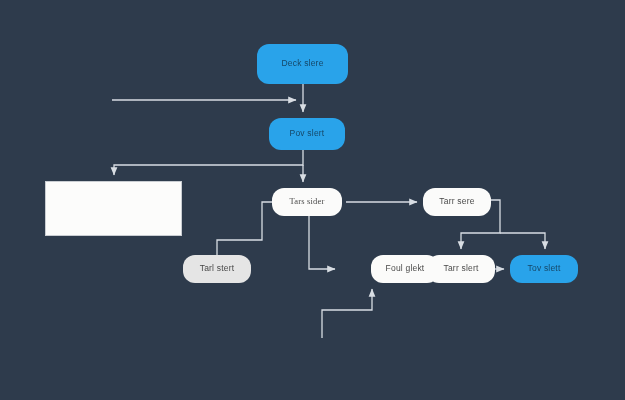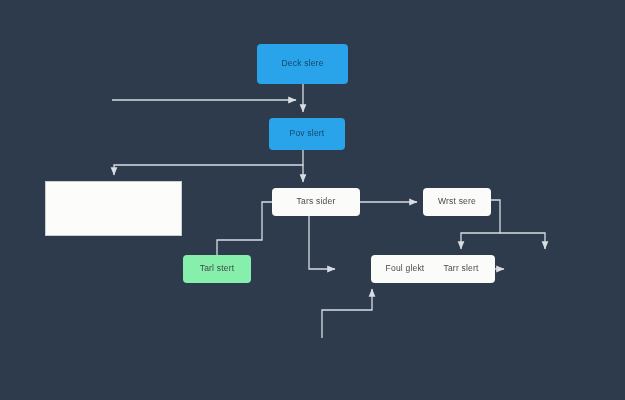--- a/index.html
+++ b/index.html
@@ -30,32 +30,32 @@
     display: flex;
     align-items: center;
     justify-content: center;
     text-align: center;
     font-size: 8.5px;
     letter-spacing: 0.2px;
     line-height: 1.1;
     -webkit-font-smoothing: antialiased;
   }
   .node-rounded {
-    border-radius: 4px;
+    border-radius: 12px;
   }
   .node-blue {
     background: #29a3ea;
     color: #14405e;
   }
   .node-white {
     background: #fbfbfa;
     color: #3a3a3a;
   }
   .node-gray {
-    background: #86efac;
+    background: #e5e5e5;
     color: #3a3a3a;
   }
   .node-plain {
     background: #fcfcfb;
     border: 1px solid #c9cdd2;
     border-radius: 0;
   }
   .node-label {
     display: block;
     filter: blur(0.42px);
@@ -110,34 +110,37 @@
   </div>
 
   <div class="node node-rounded node-blue" style="left:269px; top:118px; width:76px; height:32px;justify-content:center;">
     <span class="node-label">Pov slert</span>
   </div>
 
   <div class="node node-plain" style="left:45px;  top:181px; width:137px; height:55px;">
     <span class="node-label"></span>
   </div>
 
-  <div class="node node-rounded node-white" style="left:272px; top:188px; width:88px; height:28px;">
+  <div class="node node-rounded node-white" style="left:272px; top:188px; width:70px; height:28px;font-family:Liberation Serif, serif;">
     <span class="node-label">Tars sider</span>
   </div>
 
   <div class="node node-rounded node-white" style="left:423px; top:188px; width:68px; height:28px;">
-    <span class="node-label">Wrst sere</span>
+    <span class="node-label">Tarr sere</span>
   </div>
 
   <div class="node node-rounded node-gray" style="left:183px; top:255px; width:68px; height:28px;">
     <span class="node-label">Tarl stert</span>
   </div>
 
   <div class="node node-rounded node-white" style="left:341px; top:255px; width:68px; height:28px;margin-left:30px;">
     <span class="node-label">Foul glekt</span>
   </div>
 
   <div class="node node-rounded node-white" style="left:427px; top:255px; width:68px; height:28px;">
     <span class="node-label">Tarr slert</span>
   </div>
 
+  <div class="node node-rounded node-blue" style="left:510px; top:255px; width:68px; height:28px;">
+    <span class="node-label">Tov slett</span>
+  </div>
 
 </div>
 
 </body></html>

